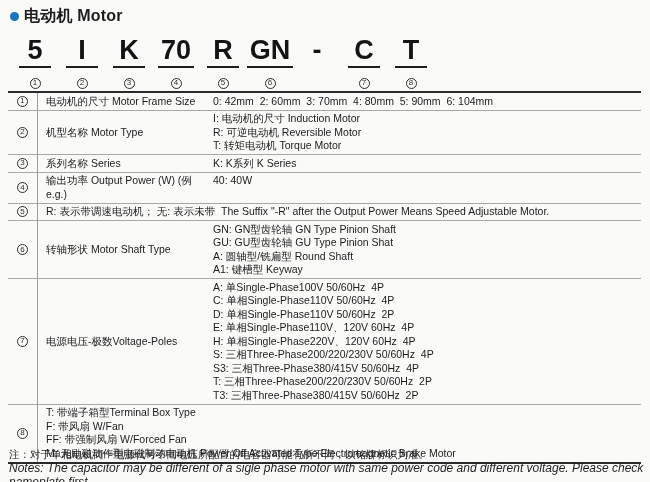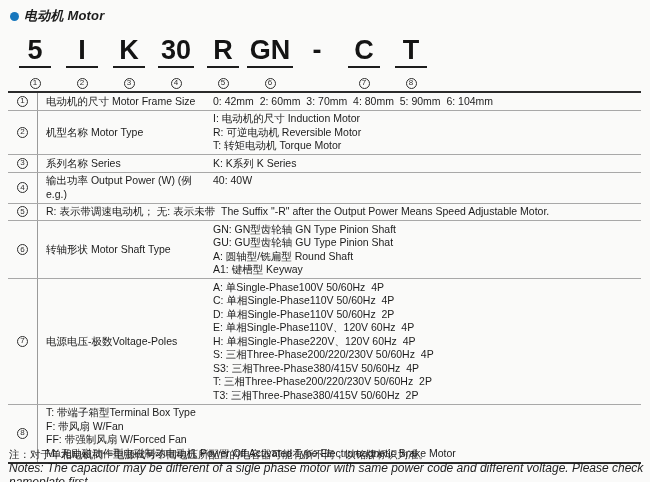--- a/index.html
+++ b/index.html
@@ -5,21 +5,21 @@
   html,body{margin:0;padding:0;}
   body{
     width:650px;height:482px;overflow:hidden;
     background:#fafaf9;color:#1c1c1c;
     font-family:"Liberation Sans","DejaVu Sans",sans-serif;
     position:relative;
   }
   
   .header{display:flex;align-items:center;gap:5px;padding:7px 0 0 10px;height:18px;}
   .bullet{width:9px;height:9px;border-radius:50%;display:inline-block;}
-  .title{font-size:13px;font-weight:bold;letter-spacing:0.2px;font-style:italic;}
+  .title{font-size:16px;font-weight:bold;letter-spacing:0.2px;}
   
   .model-code{display:flex;align-items:flex-start;padding-left:18px;margin-top:10px;height:48px;}
   .seg{width:34px;margin-right:13px;text-align:center;display:flex;flex-direction:column;align-items:center;}
   .seg-code{
     font-size:27px;font-weight:bold;line-height:30px;color:#141414;
     border-bottom:2.5px solid #1d1d1d;min-width:26px;padding:0 3px 1px 3px;
   }
   .seg-plain .seg-code{border-bottom:none;}
   .seg-num{margin-top:3px;}
   .circ{
@@ -69,21 +69,21 @@
     </div>
     <div class="seg">
       <div class="seg-code">I</div>
       <div class="seg-num"><span class="circ">2</span></div>
     </div>
     <div class="seg">
       <div class="seg-code">K</div>
       <div class="seg-num"><span class="circ">3</span></div>
     </div>
     <div class="seg">
-      <div class="seg-code">30</div>
+      <div class="seg-code">70</div>
       <div class="seg-num"><span class="circ">4</span></div>
     </div>
     <div class="seg">
       <div class="seg-code">R</div>
       <div class="seg-num"><span class="circ">5</span></div>
     </div>
     <div class="seg">
       <div class="seg-code">GN</div>
       <div class="seg-num"><span class="circ">6</span></div>
     </div>

